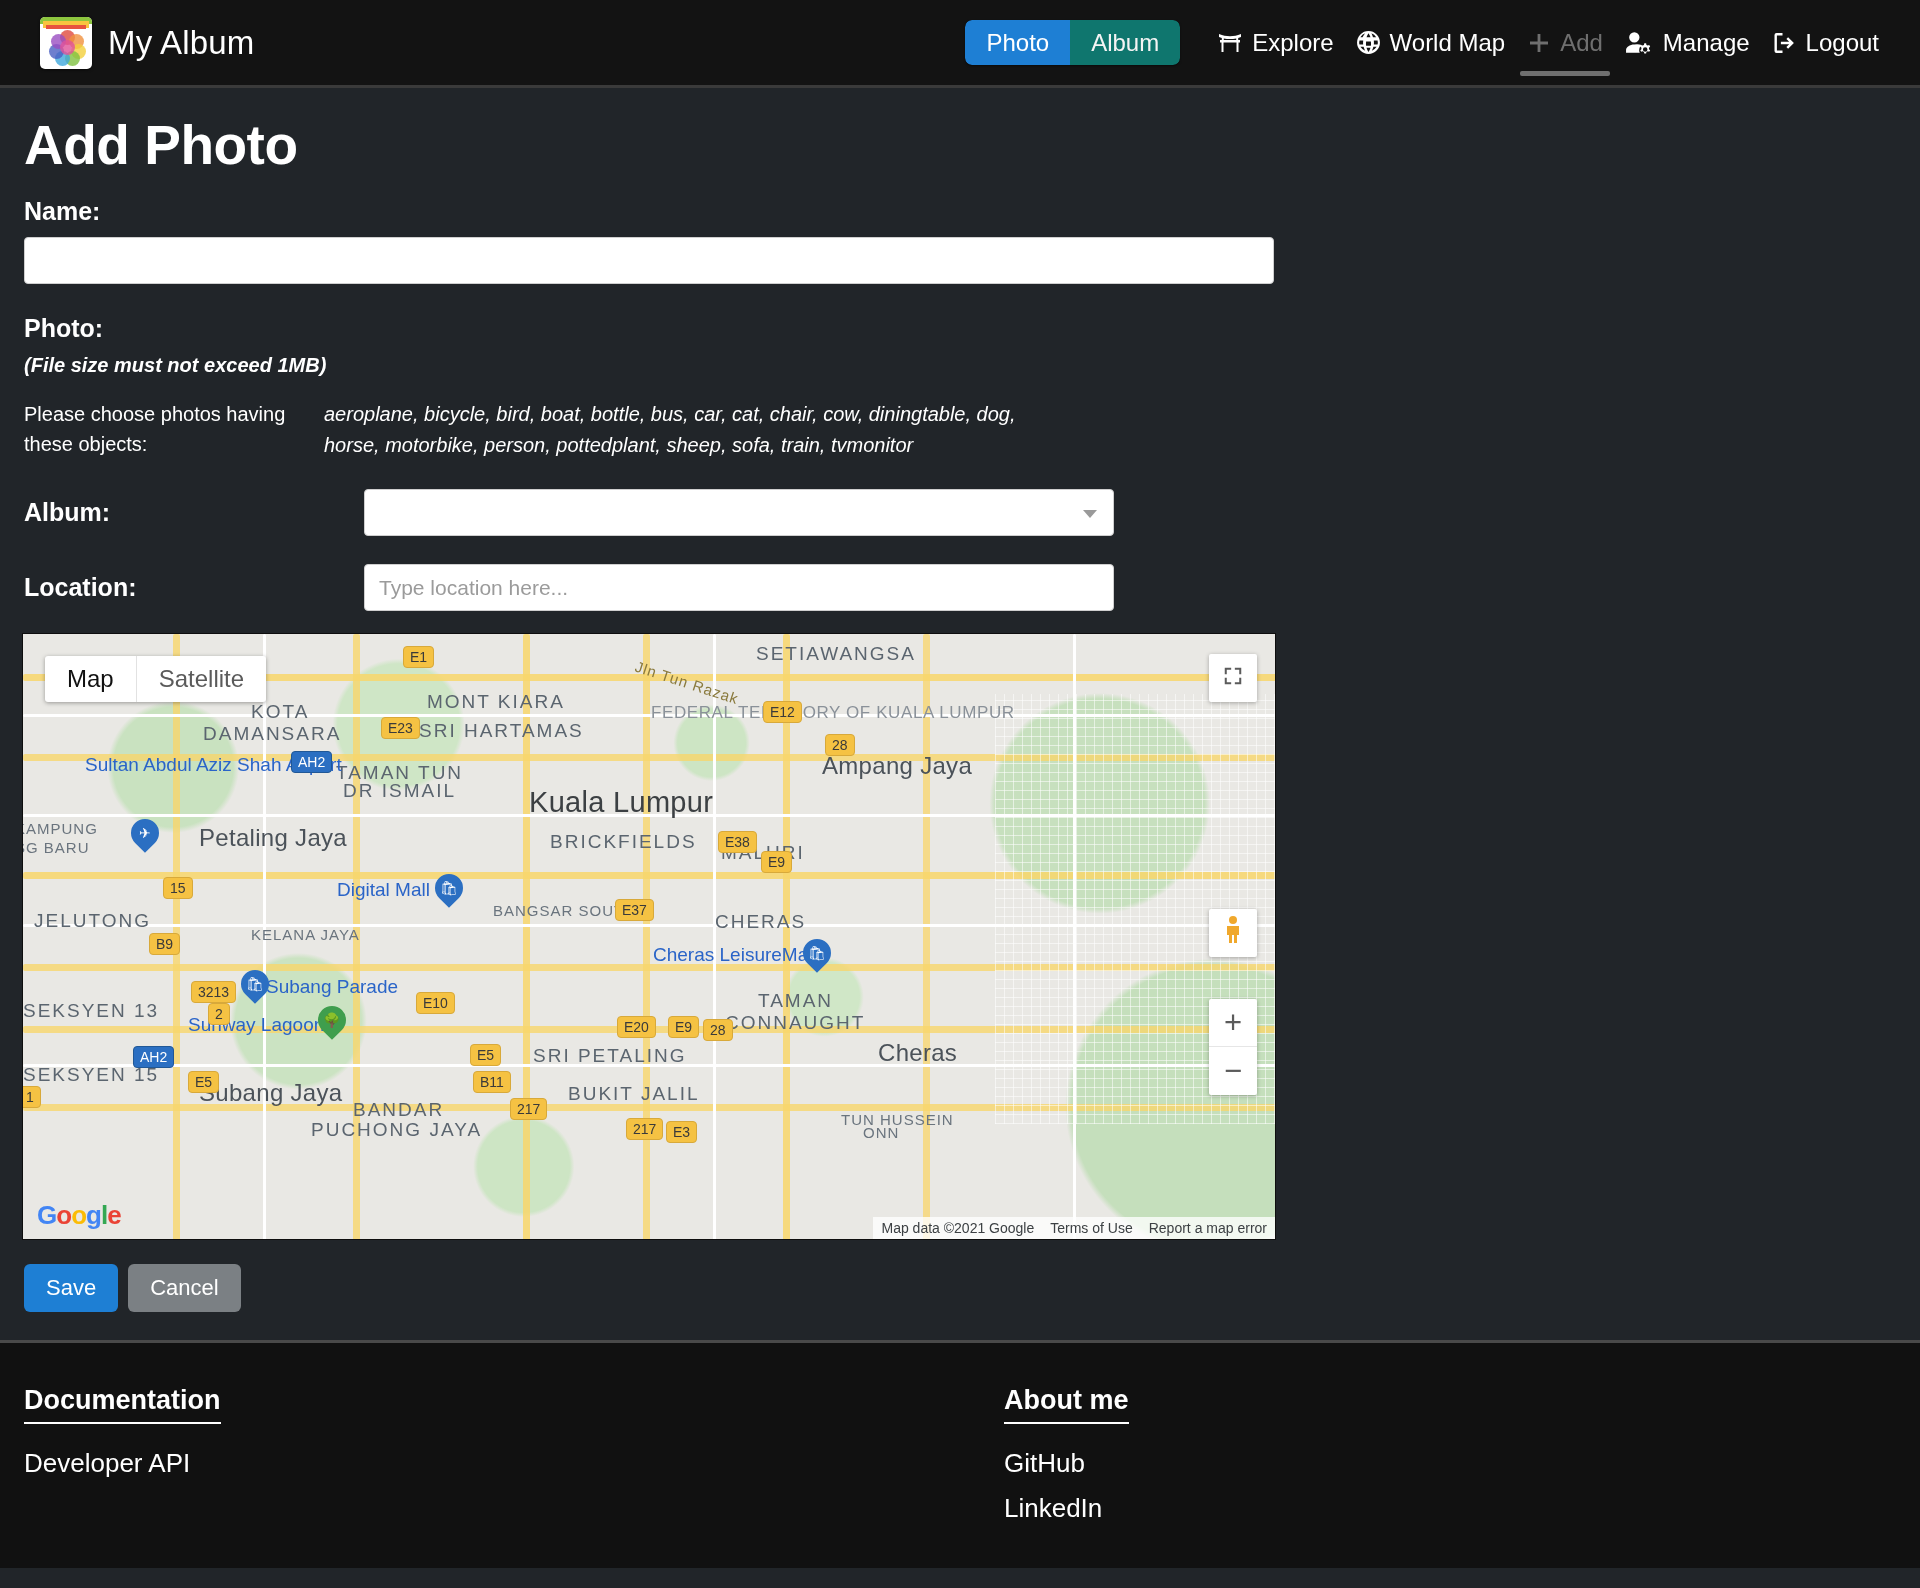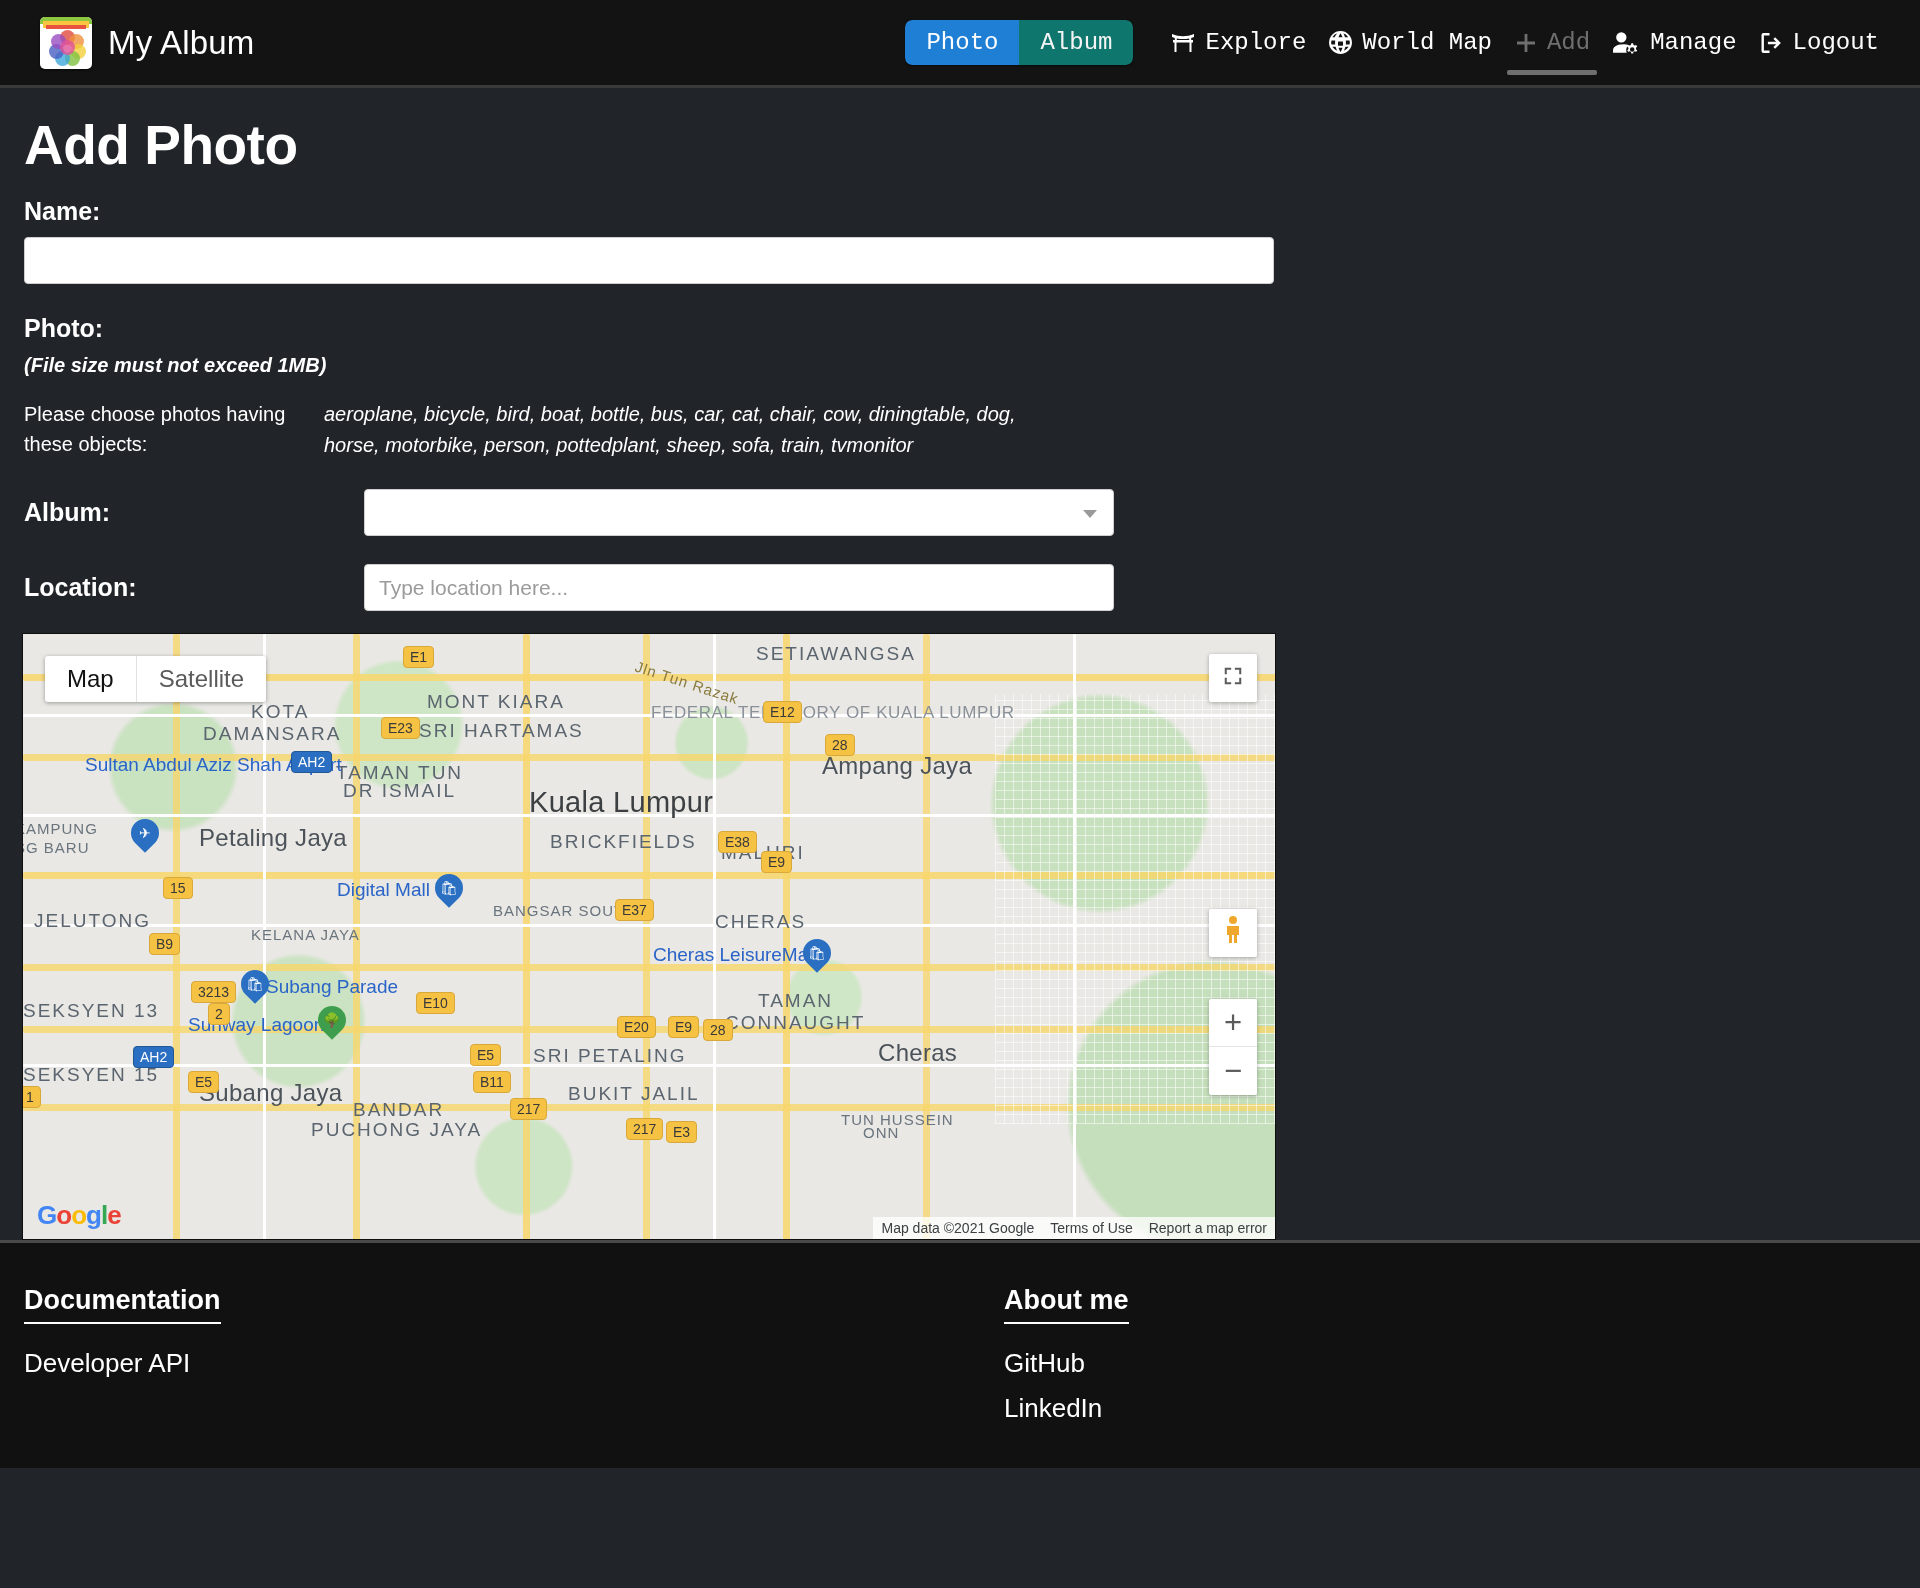--- a/index.html
+++ b/index.html
@@ -48,21 +48,20 @@
     margin:-7.5px 0 0 -7.5px;
     opacity:.8;
   }
   .brand-title { font-size:33px; font-weight:400; letter-spacing:.2px; }
 
   .nav-right {
     margin-left:auto;
     display:flex;
     align-items:center;
     gap:0;
-    font-family:Liberation Mono, monospace;
   }
   .seg {
     display:flex;
     border-radius:7px;
     overflow:hidden;
     margin-right:26px;
     box-shadow:0 1px 2px rgba(0,0,0,.5);
   }
   .seg-btn {
     font-size:24px;
@@ -602,20 +601,24 @@
 
     <div class="gmaps-logo"><span style="color:#4285F4">G</span><span style="color:#EA4335">o</span><span style="color:#FBBC05">o</span><span style="color:#4285F4">g</span><span style="color:#34A853">l</span><span style="color:#EA4335">e</span></div>
 
     <div class="attrib">
       <span class="static">Map data ©2021 Google</span>
       <span>Terms of Use</span>
       <span>Report a map error</span>
     </div>
   </div>
 
+  <div class="actions">
+    <button class="btn btn-save">Save</button>
+    <button class="btn btn-cancel">Cancel</button>
+  </div>
 </div>
 
 <div class="footer">
   <div class="fcol">
     <div class="fhead">Documentation</div>
     <a class="flink">Developer API</a>
   </div>
   <div class="fcol right">
     <div class="fhead">About me</div>
     <a class="flink">GitHub</a>

